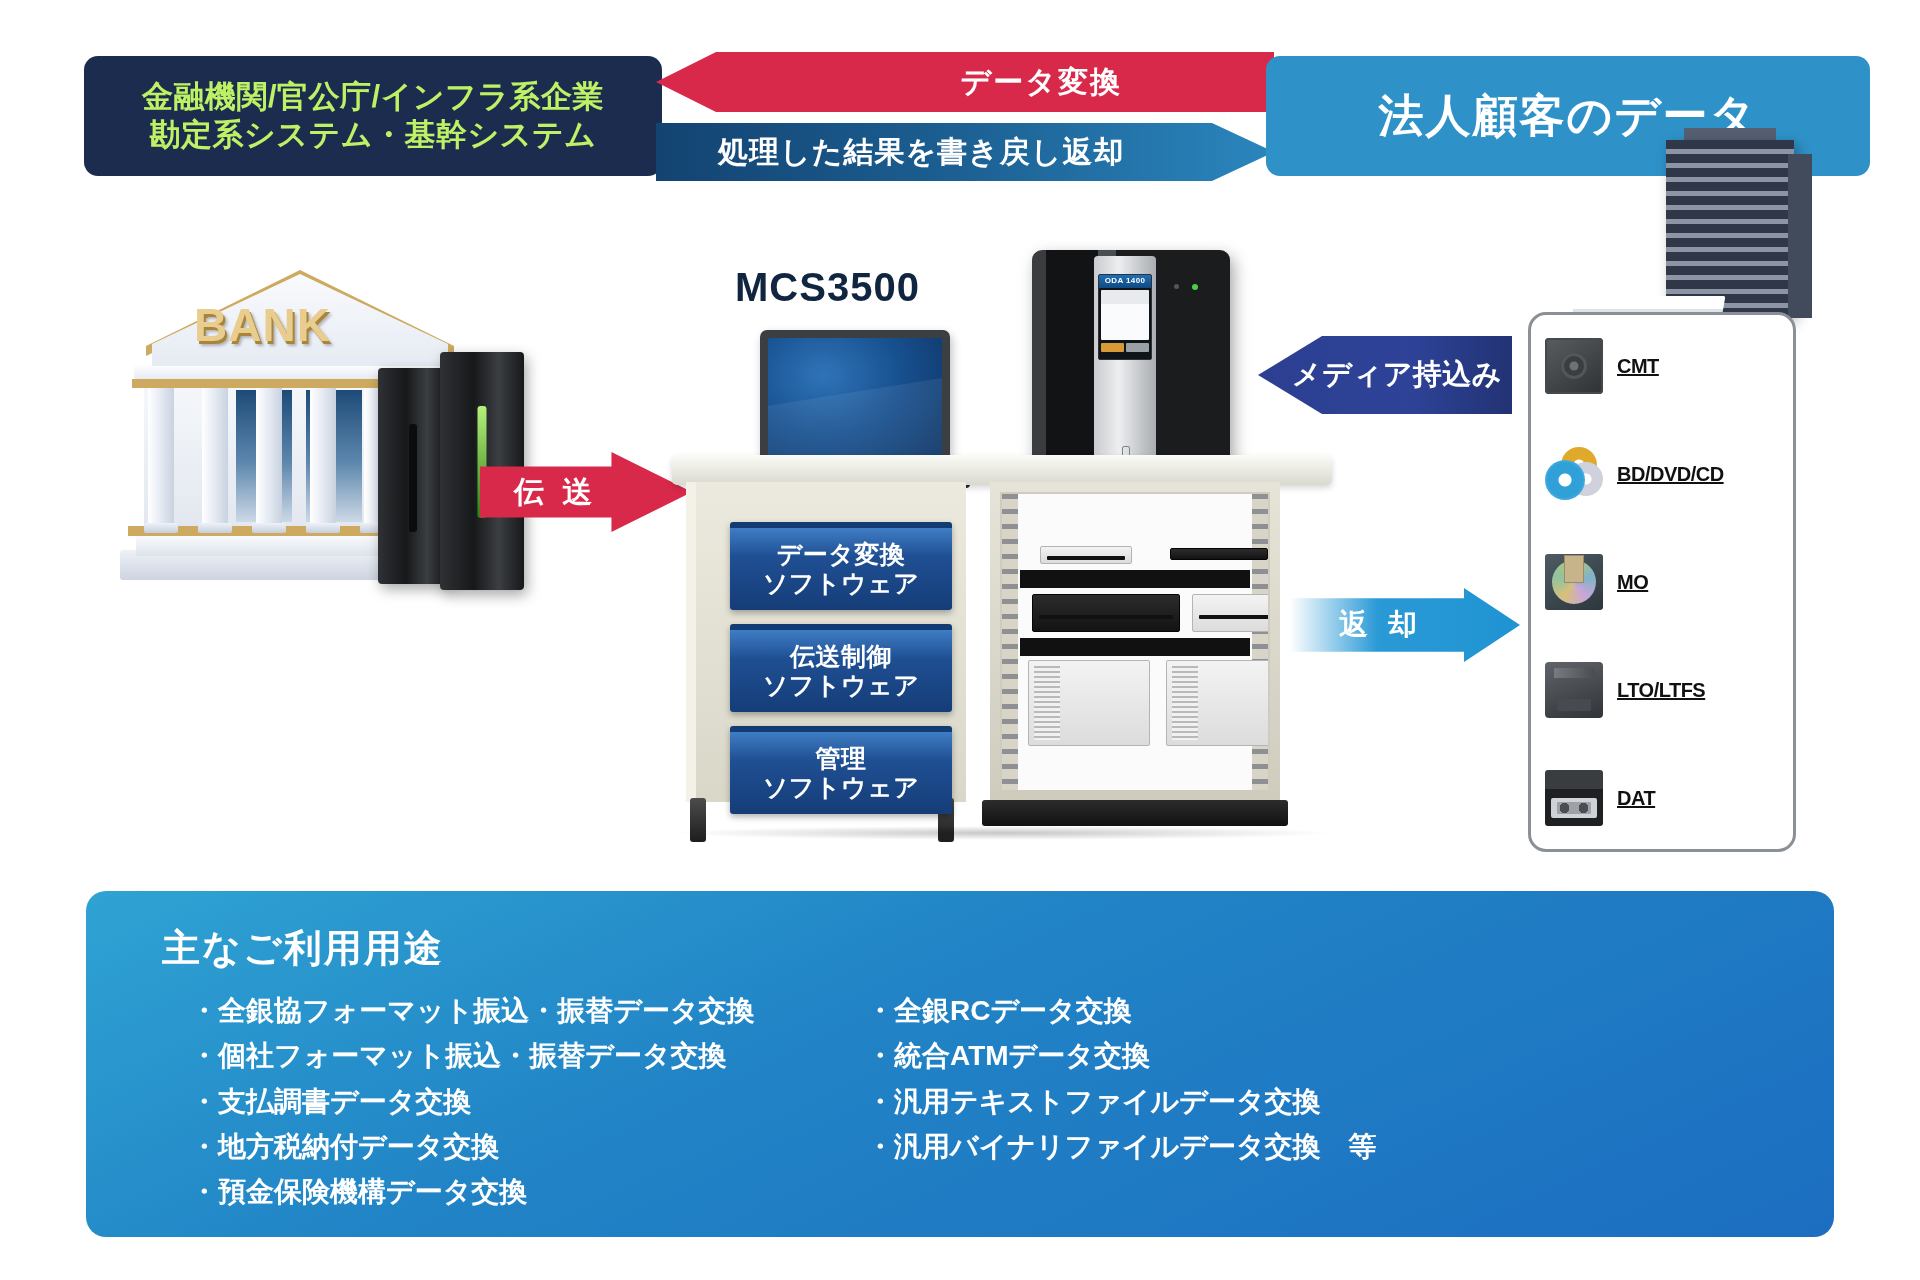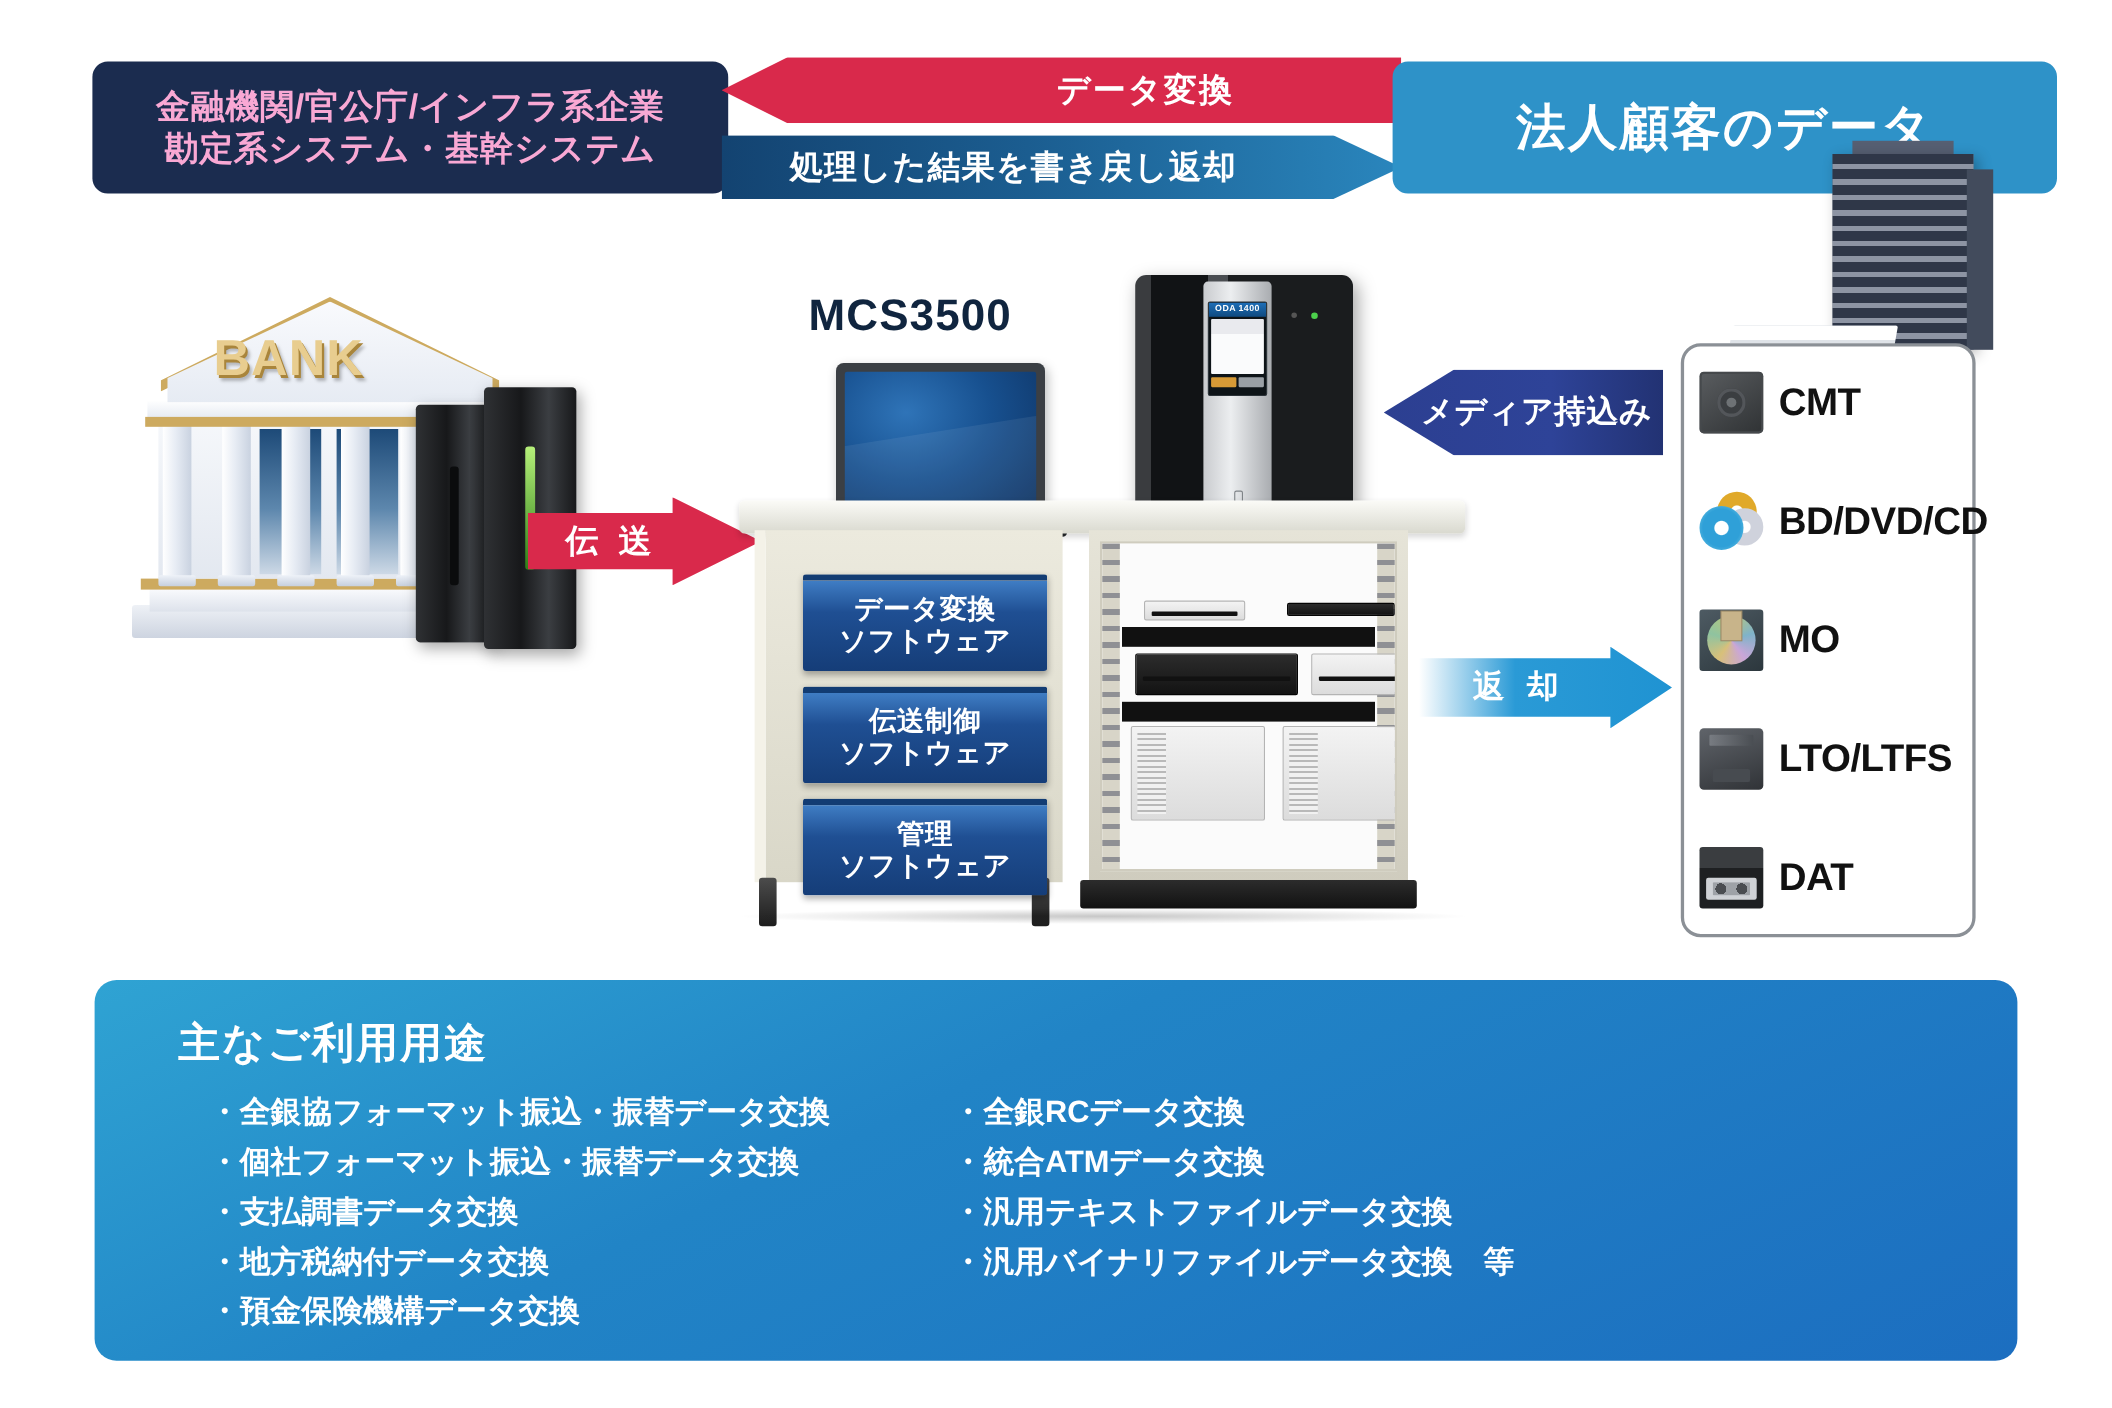--- a/index.html
+++ b/index.html
@@ -8,21 +8,21 @@
     font-family:"Liberation Sans","DejaVu Sans",sans-serif;
     position:relative; overflow:hidden;
   }
   .stage { position:absolute; inset:0; }
 
   
   #hdr-left {
     position:absolute; left:84px; top:56px; width:578px; height:120px;
     background:#1b2c4f; border-radius:14px;
     display:flex; flex-direction:column; align-items:center; justify-content:center;
-    color:#f9a8d4; line-height:1.22;
+    color:#bef264; line-height:1.22;
   }
   #hdr-left .l1 { font-size:31px; font-weight:700; letter-spacing:.5px; white-space:nowrap;}
   #hdr-left .l2 { font-size:31px; font-weight:700; letter-spacing:.5px; white-space:nowrap;}
 
   #hdr-right {
     position:absolute; left:1266px; top:56px; width:604px; height:120px;
     background:#2e92c8; border-radius:14px;
     display:flex; align-items:center; justify-content:center;
     color:#fff;
   }
@@ -205,21 +205,21 @@
   #pallet{position:absolute;left:1570px;top:296px;width:150px;height:62px;
     background:linear-gradient(180deg,#ffffff,#e9ecef);
     background-image:repeating-linear-gradient(180deg,#ffffff 0 13px,#dfe3e8 13px 16px);
     transform:skewX(-10deg); border-radius:2px;}
 
   
   #media-panel{position:absolute;left:1528px;top:312px;width:268px;height:540px;
     background:#fff;border:3px solid #8b9096;border-radius:18px;padding:16px 14px;
     display:flex;flex-direction:column;justify-content:space-between;}
   .media-row{display:flex;align-items:center;gap:14px;height:70px;}
-  .media-row .label{font-size:35px;font-weight:700;color:#111;white-space:nowrap;letter-spacing:-.5px;}
+  .media-row .label{font-size:20px;font-weight:700;color:#111;white-space:nowrap;letter-spacing:-.5px;text-decoration:underline;}
   .mico{width:58px;height:56px;position:relative;flex:0 0 58px;}
   
   .ico-cmt{background:linear-gradient(145deg,#5a5d60,#2f3234);border-radius:4px;
     box-shadow:inset 0 0 0 2px #46494c;}
   .ico-cmt::before{content:"";position:absolute;left:50%;top:50%;transform:translate(-50%,-50%);
     width:26px;height:26px;border-radius:50%;background:#3b3e41;box-shadow:inset 0 0 0 3px #53565a;}
   .ico-cmt::after{content:"";position:absolute;left:50%;top:50%;transform:translate(-50%,-50%);
     width:9px;height:9px;border-radius:50%;background:#6e7275;}
   
   .ico-fd{background:linear-gradient(160deg,#56595c,#2c2f31);border-radius:3px;}

